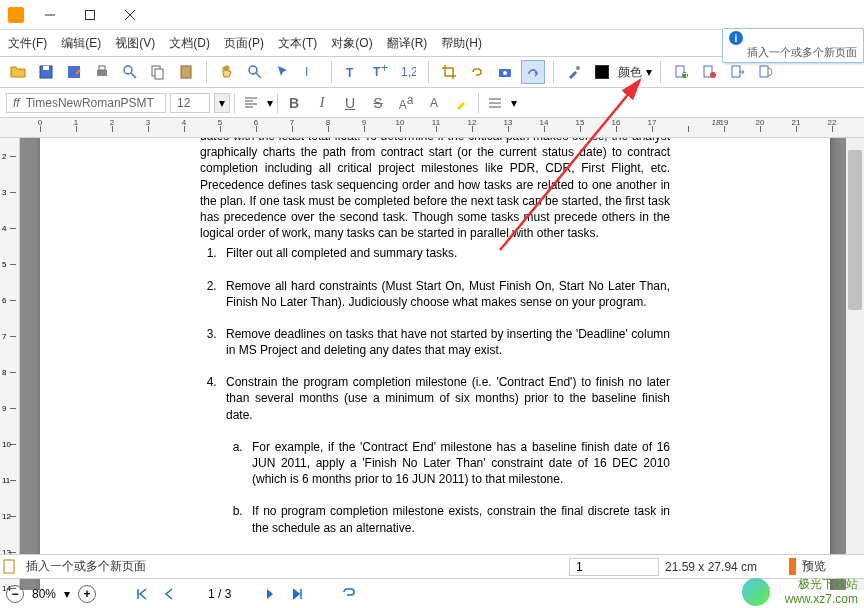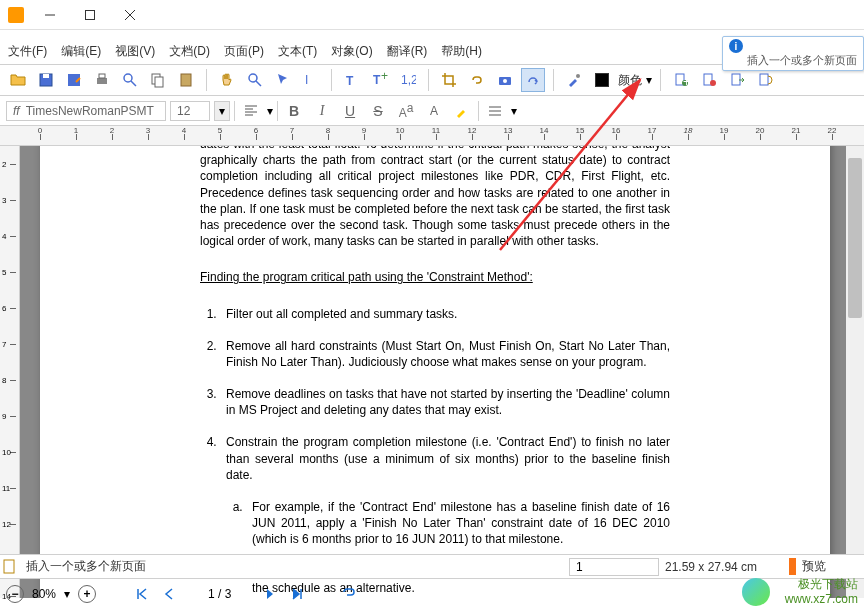--- a/index.html
+++ b/index.html
@@ -2,21 +2,21 @@
 <html><head>
 <meta charset="utf-8">
 <style>
 *{margin:0;padding:0;box-sizing:border-box;font-family:"Microsoft YaHei",Arial,sans-serif;font-size:12px;}
 body{background:#fff;width:864px;height:608px;overflow:hidden;position:relative;}
 .titlebar{height:30px;display:flex;align-items:center;padding:0 8px;border-bottom:1px solid #e0e0e0;}
 .titlebar .icon-doc{width:16px;height:16px;background:#ff9800;border-radius:2px;margin-right:6px;}
 .titlebar .title{flex:1;color:#333;}
 .titlebar .winbtn{width:40px;height:28px;display:flex;align-items:center;justify-content:center;color:#333;}
 .titlebar .winbtn svg{width:10px;height:10px;}
-.menubar{height:26px;display:flex;align-items:center;padding:0 8px;gap:14px;position:relative;margin-top:8px;}
+.menubar{height:26px;display:flex;align-items:center;padding:0 8px;gap:14px;position:relative;}
 .menubar .menu-item{color:#333;}
 .tooltip{position:absolute;right:0;top:-2px;background:#fff;border:1px solid #a0c4e8;border-radius:2px;padding:2px 6px;box-shadow:1px 1px 3px rgba(0,0,0,0.2);z-index:10;}
 .tooltip .tt-title{display:flex;align-items:center;gap:4px;color:#1a6fd4;font-size:13px;}
 .tooltip .tt-sub{color:#555;font-size:11px;padding-left:18px;}
 .tooltip .info-icon{width:14px;height:14px;background:#1a6fd4;border-radius:50%;color:#fff;display:flex;align-items:center;justify-content:center;font-size:10px;font-weight:bold;}
 .toolbar1{height:32px;border-top:1px solid #d0d0d0;border-bottom:1px solid #d0d0d0;display:flex;align-items:center;padding:0 6px;gap:4px;}
 .toolbar1 .sep{width:1px;height:22px;background:#d0d0d0;margin:0 4px;}
 .tb-btn{width:24px;height:24px;display:flex;align-items:center;justify-content:center;}
 .tb-btn svg{width:16px;height:16px;}
 .toolbar2{height:30px;border-bottom:1px solid #d0d0d0;display:flex;align-items:center;padding:0 6px;gap:4px;}
@@ -318,21 +318,21 @@
       <div class="ticklabel" style="left: 488px;">13</div>
       <div class="tick" style="left: 524px;"></div>
       <div class="ticklabel" style="left: 524px;">14</div>
       <div class="tick" style="left: 560px;"></div>
       <div class="ticklabel" style="left: 560px;">15</div>
       <div class="tick" style="left: 596px;"></div>
       <div class="ticklabel" style="left: 596px;">16</div>
       <div class="tick" style="left: 632px;"></div>
       <div class="ticklabel" style="left: 632px;">17</div>
       <div class="tick" style="left: 668px;"></div>
-      <div class="ticklabel" style="left: 668px; font-style: italic;">18</div>
+      <div class="ticklabel" style="left: 696px; font-style: italic;">18</div>
       <div class="tick" style="left: 704px;"></div>
       <div class="ticklabel" style="left: 704px;">19</div>
       <div class="tick" style="left: 740px;"></div>
       <div class="ticklabel" style="left: 740px;">20</div>
       <div class="tick" style="left: 776px;"></div>
       <div class="ticklabel" style="left: 776px;">21</div>
       <div class="tick" style="left: 812px;"></div>
       <div class="ticklabel" style="left: 812px;">22</div>
     </div>
 </div>
@@ -362,21 +362,20 @@
       <div class="vtick" style="top: 378px;"></div>
       <div class="vticklabel" style="top: 378px;">12</div>
       <div class="vtick" style="top: 414px;"></div>
       <div class="vticklabel" style="top: 414px;">13</div>
       <div class="vtick" style="top: 450px;"></div>
       <div class="vticklabel" style="top: 450px;">14</div>
     </div>
   <div class="page-area">
     <div class="page">
       <p style="text-align:justify;">dates with the least total float. To determine if the critical path makes sense, the analyst graphically charts the path from contract start (or the current status date) to contract completion including all critical project milestones like PDR, CDR, First Flight, etc. Precedence defines task sequencing order and how tasks are related to one another in the plan. If one task must be completed before the next task can be started, the first task has precedence over the second task. Though some tasks must precede others in the logical order of work, many tasks can be started in parallel with other tasks.</p>
-      <p class="underlined">Finding the program critical path using the 'Constraint Method':</p>
       <ol>
         <li>Filter out all completed and summary tasks.</li>
         <li style="text-align:justify;">Remove all hard constraints (Must Start On, Must Finish On, Start No Later Than, Finish No Later Than).  Judiciously choose what makes sense on your program.</li>
         <li style="text-align:justify;">Remove deadlines on tasks that have not started by inserting the 'Deadline' column in MS Project and deleting any dates that may exist.</li>
         <li style="text-align:justify;">
           <span>Constrain the program completion milestone (i.e. 'Contract End') to finish no later than several months (use a minimum of six months) prior to the baseline finish date.</span>
           <ol class="alpha" style="margin-top:16px;">
             <li style="text-align:justify;">For example, if the 'Contract End' milestone has a baseline finish date of 16 JUN 2011, apply a 'Finish No Later Than' constraint date of 16 DEC 2010 (which is 6 months prior to 16 JUN 2011) to that milestone.</li>
             <li style="text-align:justify;">If no program completion milestone exists, constrain the final discrete task in the schedule as an alternative.</li>
           </ol>

